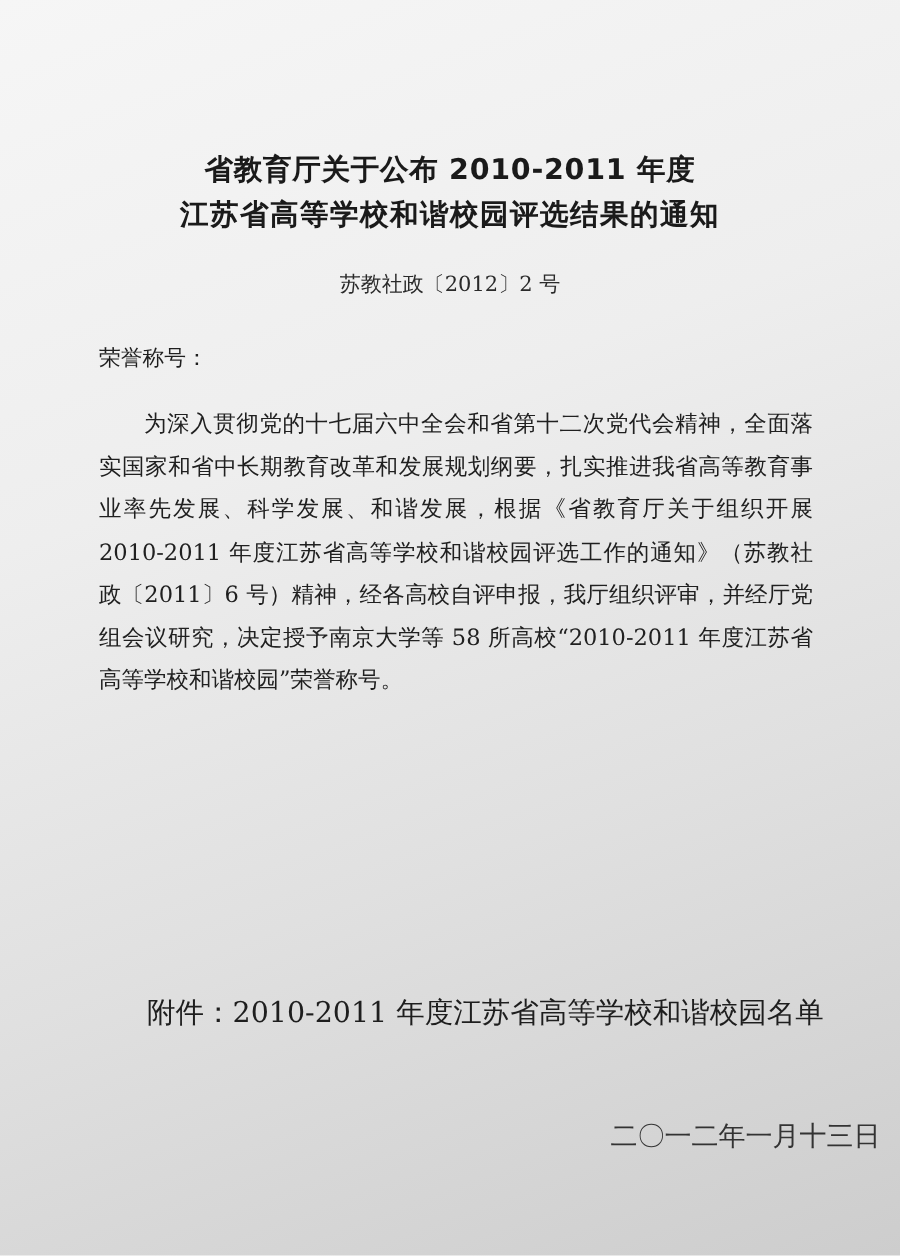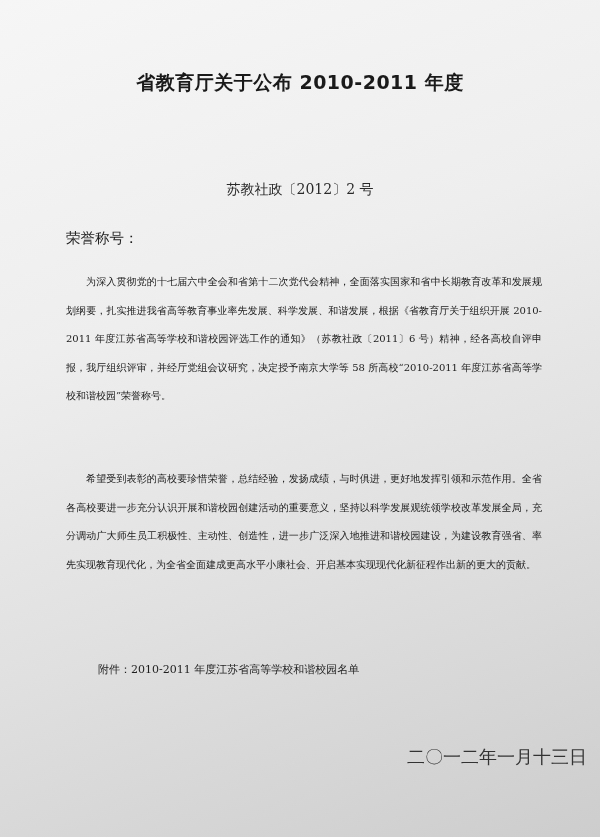--- a/index.html
+++ b/index.html
@@ -11,44 +11,44 @@
       font-family: "DejaVu Serif", "Liberation Serif", serif;
       color: #1e1e1e;
       position: relative;
     }
     .page { position: absolute; left: 0; top: 0; width: 600px; height: 837px; }
     .title {
       position: absolute; left: 0; width: 600px; text-align: center;
       font-family: "DejaVu Sans", "Liberation Sans", sans-serif;
       font-weight: bold; font-size: 19px; letter-spacing: 0.5px; color: #1a1a1a;
     }
-    .title-1 { top: 70px; }
+    .title-1 { top: 100px; }
     .title-2 { top: 130px; letter-spacing: 1px; }
     .doc-number {
       position: absolute; left: 0; width: 600px; text-align: center; top: 181px;
       font-size: 14px; color: #2a2a2a;
     }
     .addressee { position: absolute; left: 66px; top: 229px; font-size: 14.5px; }
     .para {
       position: absolute; left: 66px; width: 476px;
-      font-size: 10px; line-height: 28.5px; text-align: justify;
+      font-size: 15px; line-height: 28.5px; text-align: justify;
       text-indent: 2em; margin: 0; color: #202020;
     }
     .para-1 { top: 268px; }
     .para-2 { top: 465px; }
-    .attachment { position: absolute; left: 98px; top: 662px; font-size: 11px; }
+    .attachment { position: absolute; left: 98px; top: 662px; font-size: 19px; }
     .date {
       position: absolute; left: 407px; top: 745px; font-size: 18px;
       font-family: "DejaVu Sans", "Liberation Sans", sans-serif; color: #333;
     }
   </style>
 </head>
 <body>
 
 <div class="page">
   <div class="title title-1">省教育厅关于公布 2010-2011 年度</div>
+  <div class="title title-2">江苏省高等学校和谐校园评选结果的通知</div>
   <div class="doc-number">苏教社政〔2012〕2 号</div>
   <div class="addressee">荣誉称号：</div>
   <p class="para para-1">为深入贯彻党的十七届六中全会和省第十二次党代会精神，全面落实国家和省中长期教育改革和发展规划纲要，扎实推进我省高等教育事业率先发展、科学发展、和谐发展，根据《省教育厅关于组织开展 2010-2011 年度江苏省高等学校和谐校园评选工作的通知》（苏教社政〔2011〕6 号）精神，经各高校自评申报，我厅组织评审，并经厅党组会议研究，决定授予南京大学等 58 所高校“2010-2011 年度江苏省高等学校和谐校园”荣誉称号。</p>
-  <p class="para para-2">希望受到表彰的高校要珍惜荣誉，总结经验，发扬成绩，与时俱进，更好地发挥引领和示范作用。全省各高校要进一步充分认识开展和谐校园创建活动的重要意义，坚持以科学发展观统领学校改革发展全局，充分调动广大师生员工积极性、主动性、创造性，进一步广泛深入地推进和谐校园建设，为建设教育强省、率先实现教育现代化，为全省全面建成更高水平小康社会、开启基本实现现代化新征程作出新的更大的贡献。</p>
   <div class="attachment">附件：2010-2011 年度江苏省高等学校和谐校园名单</div>
   <div class="date">二〇一二年一月十三日</div>
 </div>
 
 </body></html>

